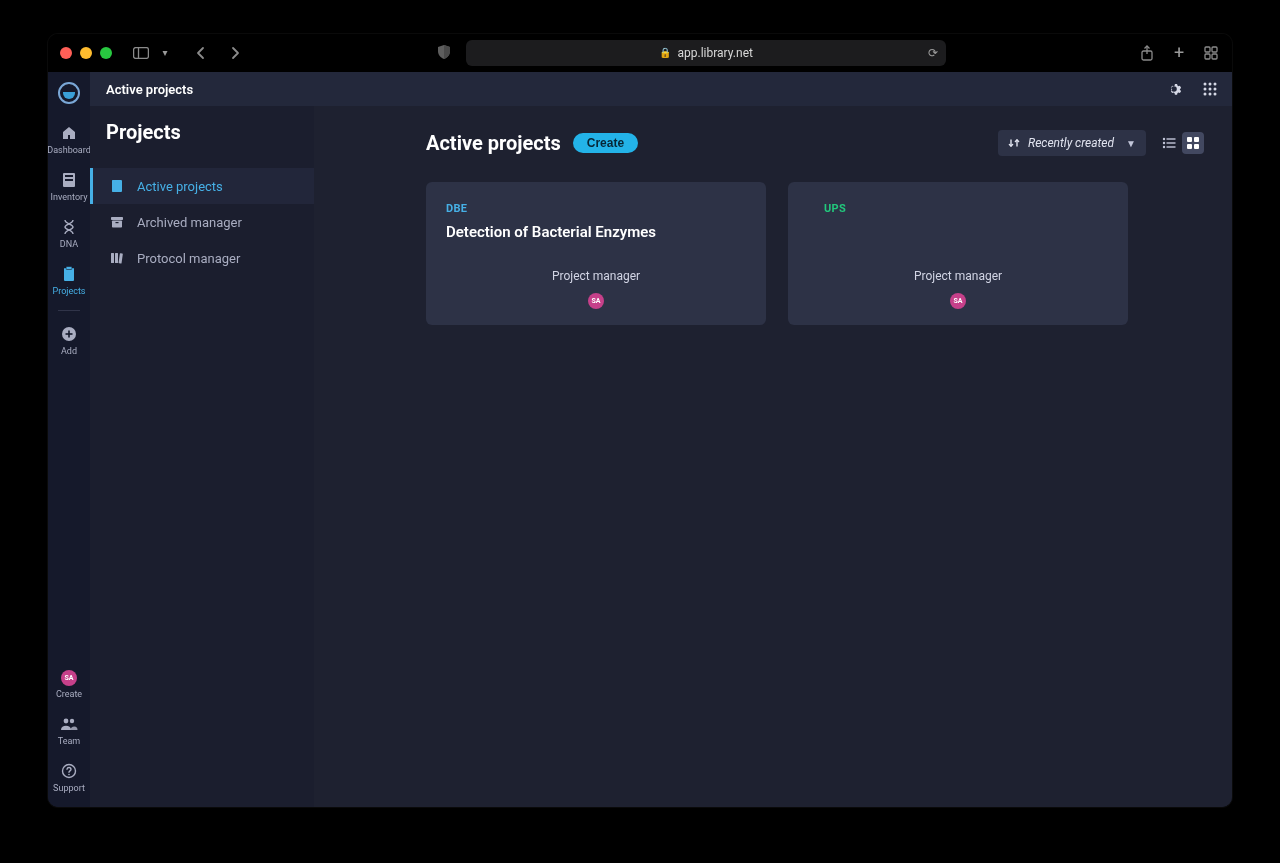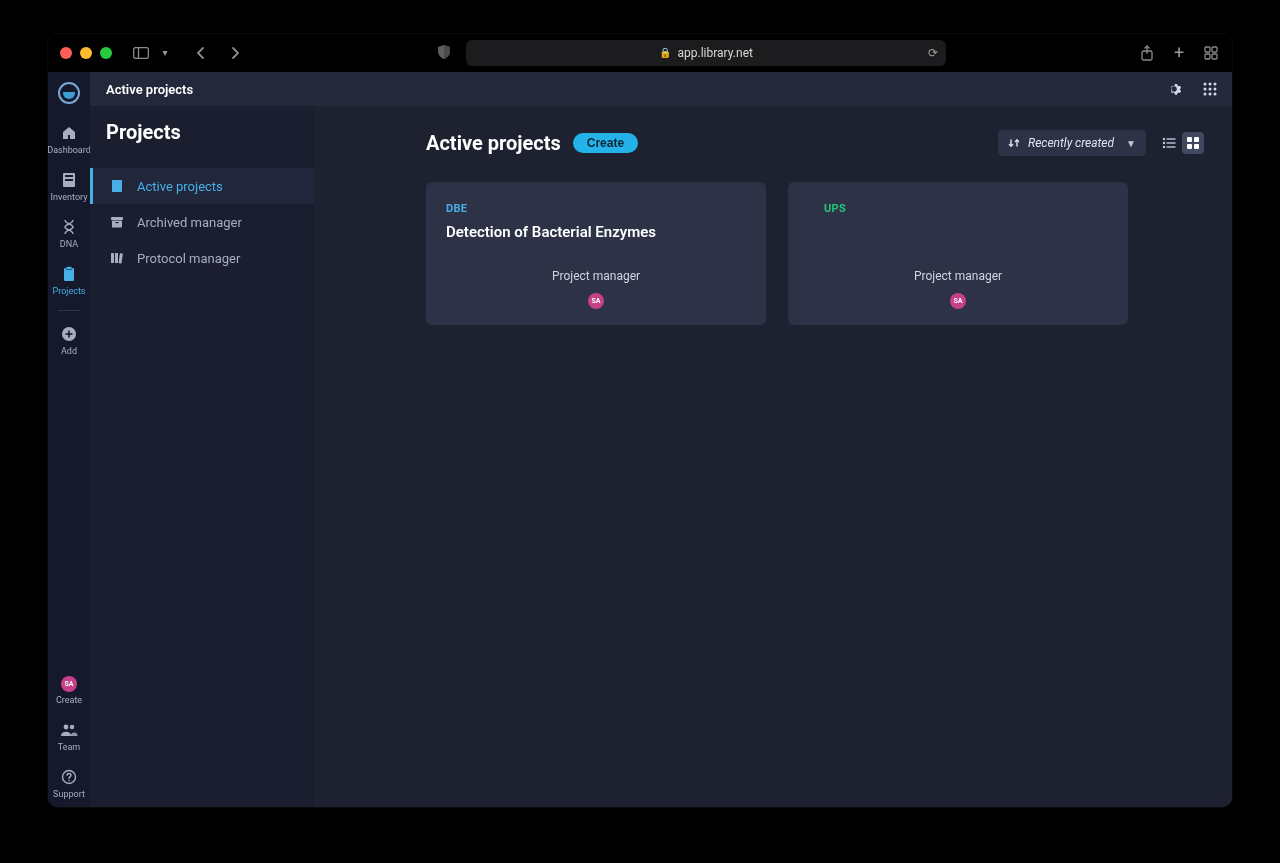--- a/index.html
+++ b/index.html
@@ -222,21 +222,21 @@
           <div class="ico">
             <svg width="18" height="12" viewBox="0 0 18 12" fill="currentColor">
                 <circle cx="6" cy="3" r="2.4"></circle>
                 <circle cx="12" cy="3" r="2.2"></circle>
                 <path d="M1 12c0-2.8 2.3-4.2 5-4.2s5 1.4 5 4.2H1z"></path>
                 <path d="M10.5 12c0-2.4 1.6-3.6 3.8-3.6S17.5 9.6 17.5 12h-7z" opacity="0.85"></path>
               </svg>
           </div>
           <span>Team</span>
         </div>
-        <div class="rail-item" style="margin-bottom:0;">
+        <div class="rail-item" style="margin-bottom:6px;">
           <div class="ico">
             <svg width="16" height="16" viewBox="0 0 16 16" fill="none" stroke="currentColor" stroke-width="1.4">
                 <circle cx="8" cy="8" r="6.5"></circle>
                 <path d="M6 6.2c.2-1 1-1.7 2-1.7 1.2 0 2 .8 2 1.8 0 1.7-2 1.5-2 3" stroke-linecap="round"></path>
                 <circle cx="8" cy="11.5" r="0.8" fill="currentColor" stroke="none"></circle>
               </svg>
           </div>
           <span>Support</span>
         </div>
       </div>

